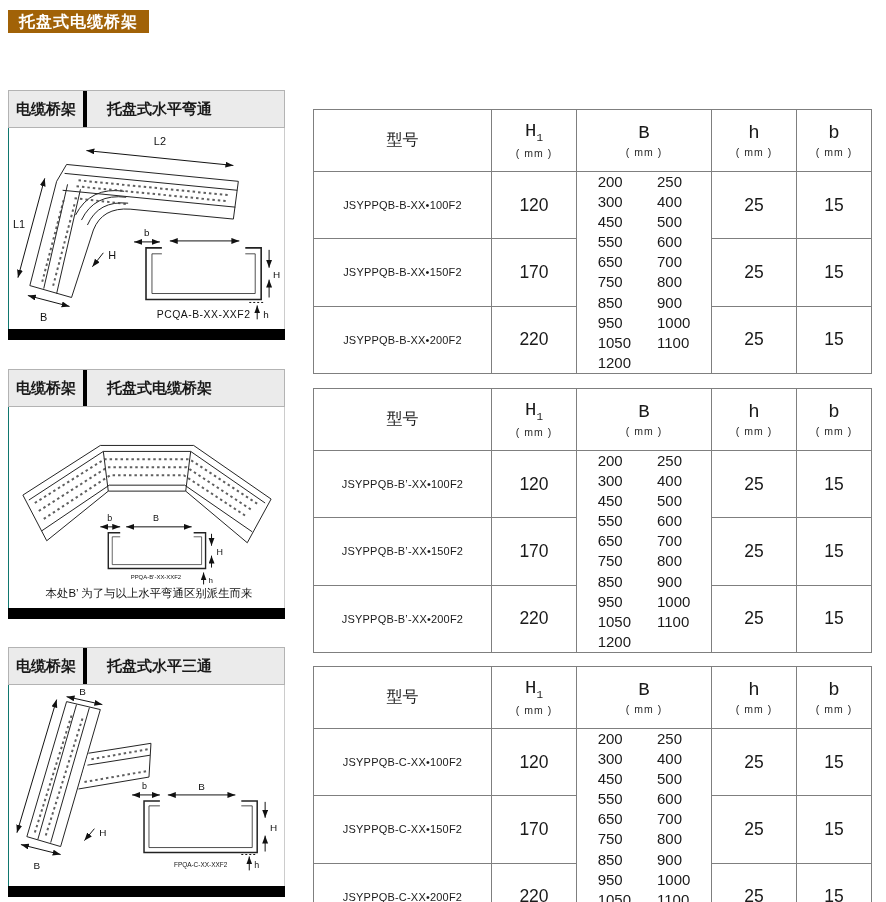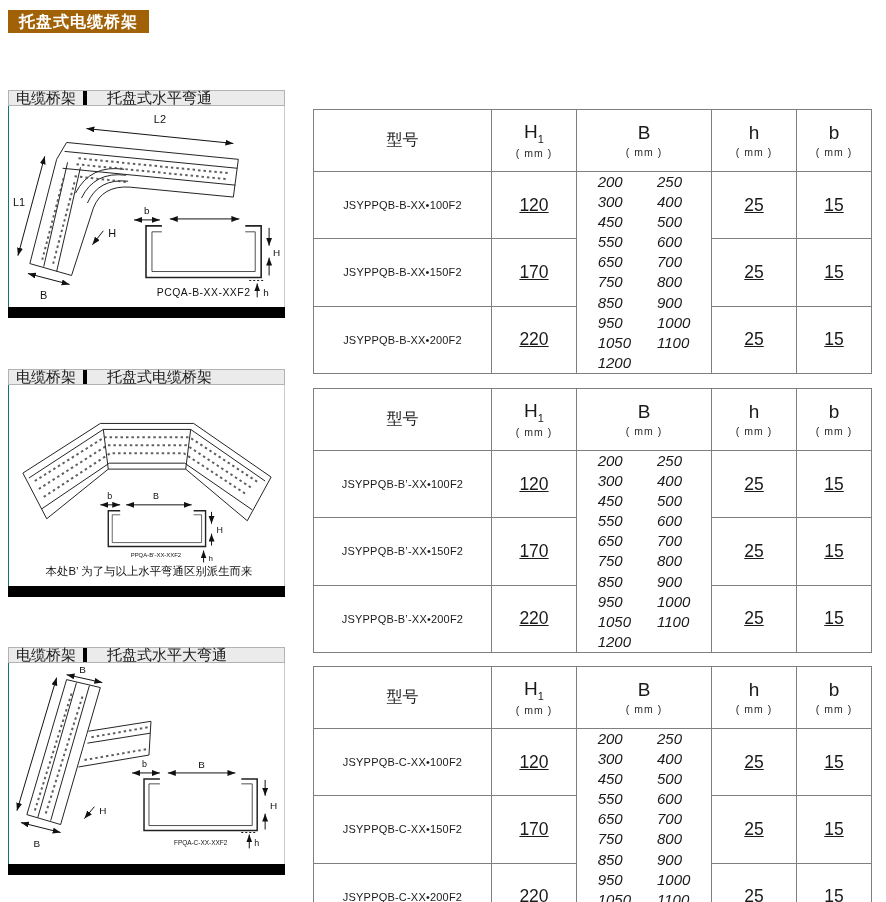--- a/index.html
+++ b/index.html
@@ -4,43 +4,43 @@
 <style>
   html,body{margin:0;padding:0;background:#fff;}
   .page{position:relative;width:886px;height:902px;background:#fff;
         font-family:"Liberation Sans",sans-serif;color:#1a1a1a;overflow:hidden;}
   .page-title{position:absolute;left:8px;top:10px;height:23px;line-height:23px;
         background:#a16207;color:#fff;font-size:16px;font-weight:bold;
         padding:0 11px;letter-spacing:1px;}
   .section{position:absolute;left:0;width:886px;}
   .sec-1{top:90px;} .sec-2{top:369px;} .sec-3{top:647px;}
   .panel{position:absolute;left:8px;top:0;width:277px;}
-  .panel-header{height:16px;background:#ebebeb;border:1px solid #b3b3b3;
-        display:flex;align-items:center;box-sizing:border-box;}
+  .panel-header{height:38px;background:#ebebeb;border:1px solid #b3b3b3;
+        display:flex;align-items:center;box-sizing:border-box;font-weight:bold;}
   .panel-cat{width:74px;text-align:center;font-size:15px;color:#1a1a1a;}
   .panel-div{width:4px;align-self:stretch;background:#000;}
   .panel-title{padding-left:20px;font-size:15px;color:#1a1a1a;}
   .panel-drawing{height:201px;background:#fff;box-sizing:border-box;
         border-left:1px solid #0f766e;border-right:1px solid #ccc;}
   .panel-drawing svg{display:block;}
   .panel-bar{height:11px;background:#000;}
   .spec-table{position:absolute;left:313px;top:19px;width:558px;
         border-collapse:collapse;table-layout:fixed;}
   .spec-table th,.spec-table td{border:1px solid #7f7f7f;padding:0;
         text-align:center;vertical-align:middle;font-weight:normal;color:#1a1a1a;}
   .row-head{height:62px;}
   .row-data{height:59px;}
   .th-model{font-size:16px;}
-  .th-sym{font-size:19px;line-height:1;}
+  .th-sym{font-size:19px;line-height:1;font-family:Liberation Mono, monospace;}
   .th-sym sub{font-size:11px;}
   .th-unit{display:block;font-size:10.5px;letter-spacing:1px;margin-top:3px;color:#2a2a2a;}
   .cell-model{text-align:left;padding-left:9px;font-size:11px;letter-spacing:.2px;}
-  .cell-val{font-size:17.5px;text-decoration:underline;}
+  .cell-val{font-size:17.5px;}
   .cell-b .bcols{display:flex;justify-content:center;gap:26px;}
-  .cell-b .bcol{white-space:pre-line;text-align:left;font-size:15px;line-height:1.34;font-style:italic;}
+  .cell-b .bcol{white-space:pre-line;text-align:left;font-size:15px;line-height:1.34;}
   text{fill:#111;}
 </style>
 </head>
 <body>
 
 <div class="page">
 
   <div class="page-title">托盘式电缆桥架</div>
 
   <div class="section sec-1">
@@ -273,21 +273,21 @@
       </tr>
     </tbody>
       </table>
   </div>
 
   <div class="section sec-3">
     <div class="panel">
       <div class="panel-header">
         <span class="panel-cat">电缆桥架</span>
         <span class="panel-div"></span>
-        <span class="panel-title">托盘式水平大弯通</span>
+        <span class="panel-title">托盘式水平三通</span>
       </div>
       <div class="panel-drawing">
         <svg width="275" height="201" viewBox="0 0 277 201">
           <defs>
             <marker id="a3" markerWidth="9" markerHeight="7" refX="8" refY="3" orient="auto-start-reverse" markerUnits="userSpaceOnUse">
               <path d="M0,0 L8,3 L0,6 Z" fill="#111"></path>
             </marker>
           </defs>
           <g stroke="#222" fill="none" stroke-width="1">
             <path d="M58,16 L92,24 L52,162 L18,152 Z"></path>

